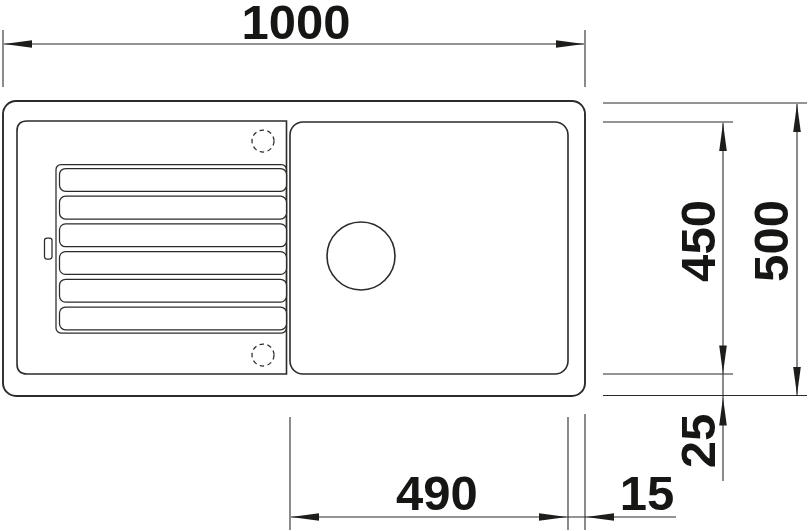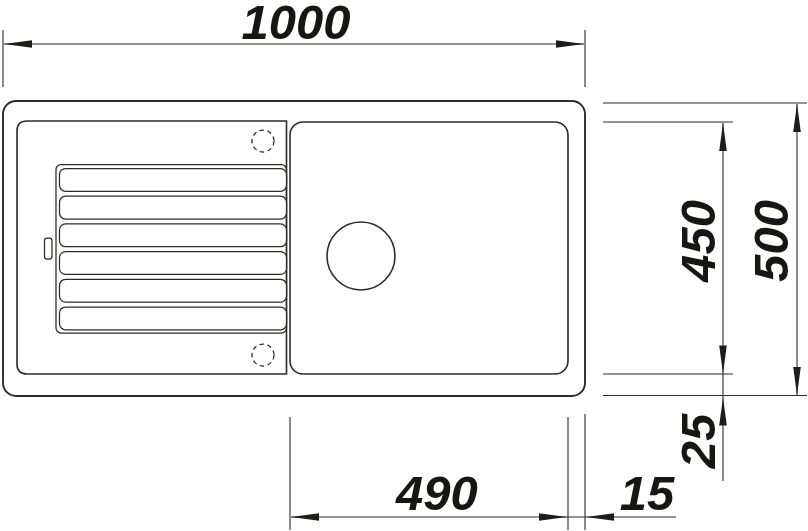--- a/index.html
+++ b/index.html
@@ -3,21 +3,20 @@
 <meta charset="utf-8">
 <title>Sink Technical Drawing</title>
 <style>
   html,body{margin:0;padding:0;background:#ffffff;}
   .canvas{
     position:relative;
     width:808px;height:531px;
     background:#ffffff;
     overflow:hidden;
     font-family:"Liberation Sans",sans-serif;
-    font-style:italic;
   }
   svg{display:block;}
   .ln{stroke:#2b2b28;fill:none;}
   .w-outer{stroke-width:1.9;}
   .w-inner{stroke-width:1.6;}
   .w-thin{stroke-width:1.25;}
   .w-dim{stroke-width:1.1;}
   .dashed{stroke-dasharray:4.5 3.5;}
   .arrow{fill:#1d1d1b;stroke:none;}
   .dim-text{

